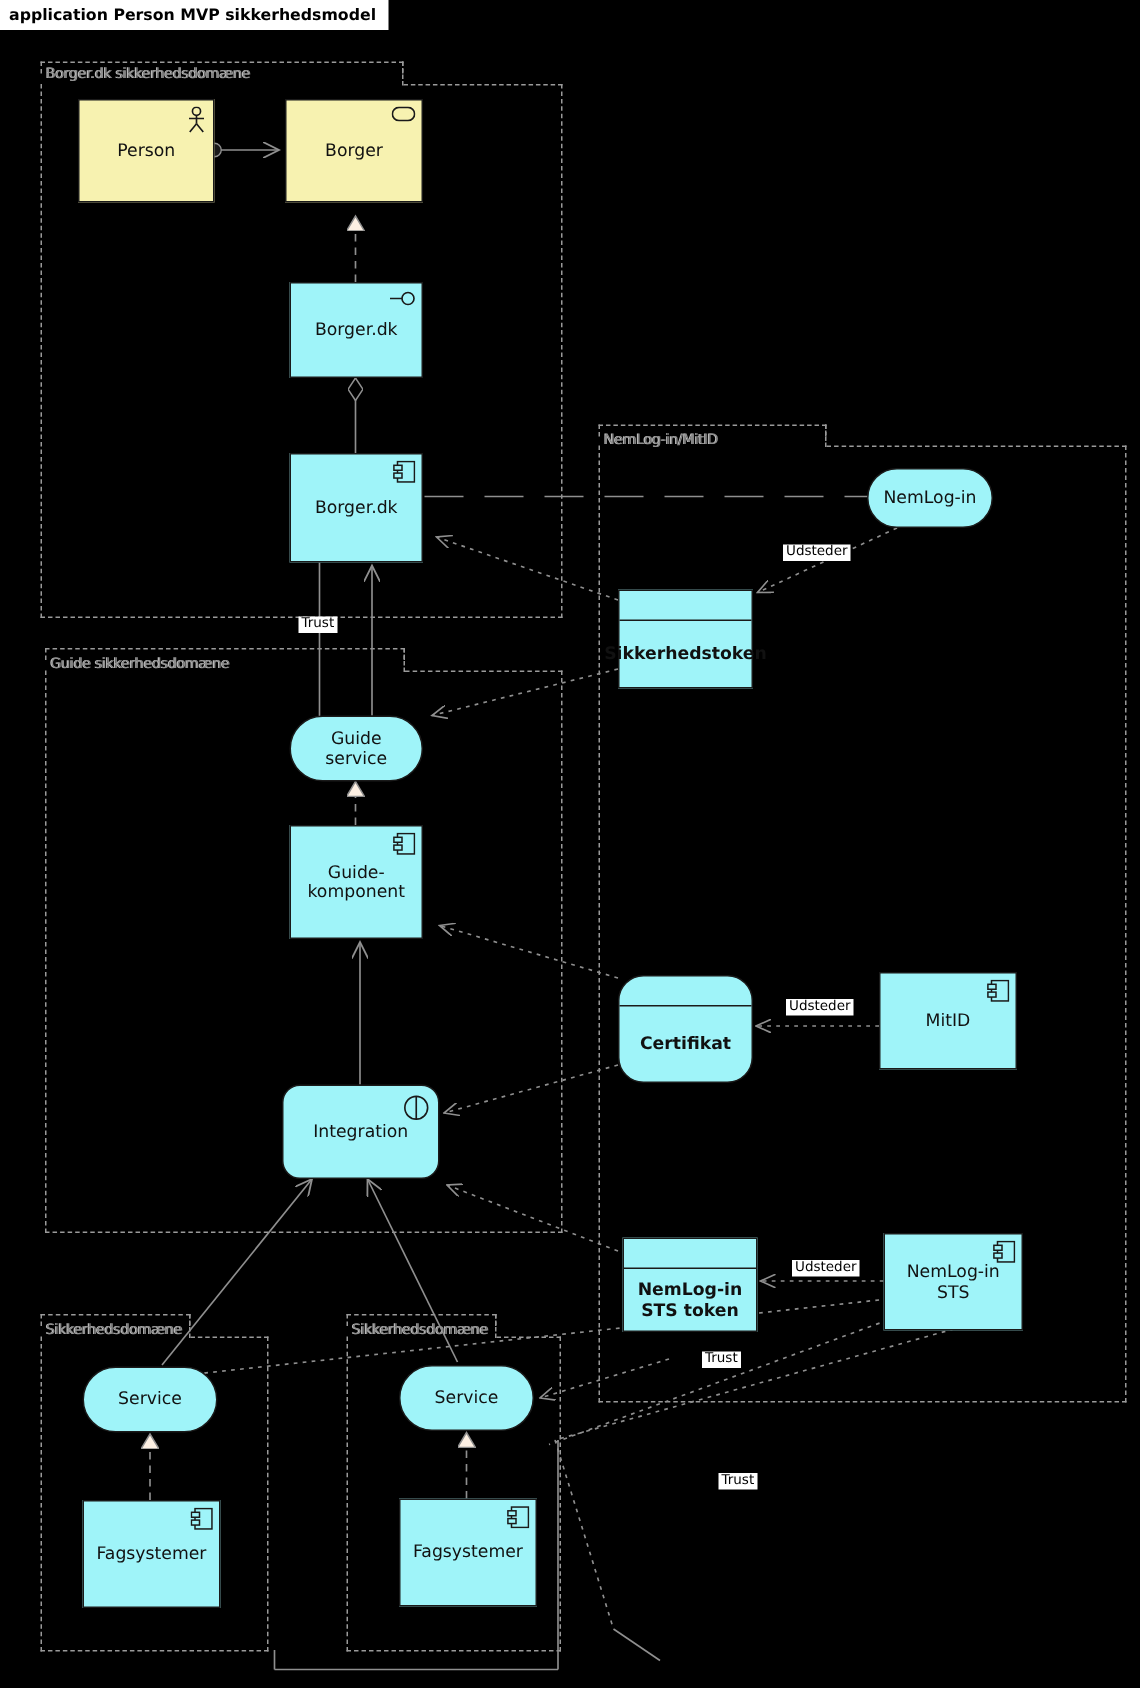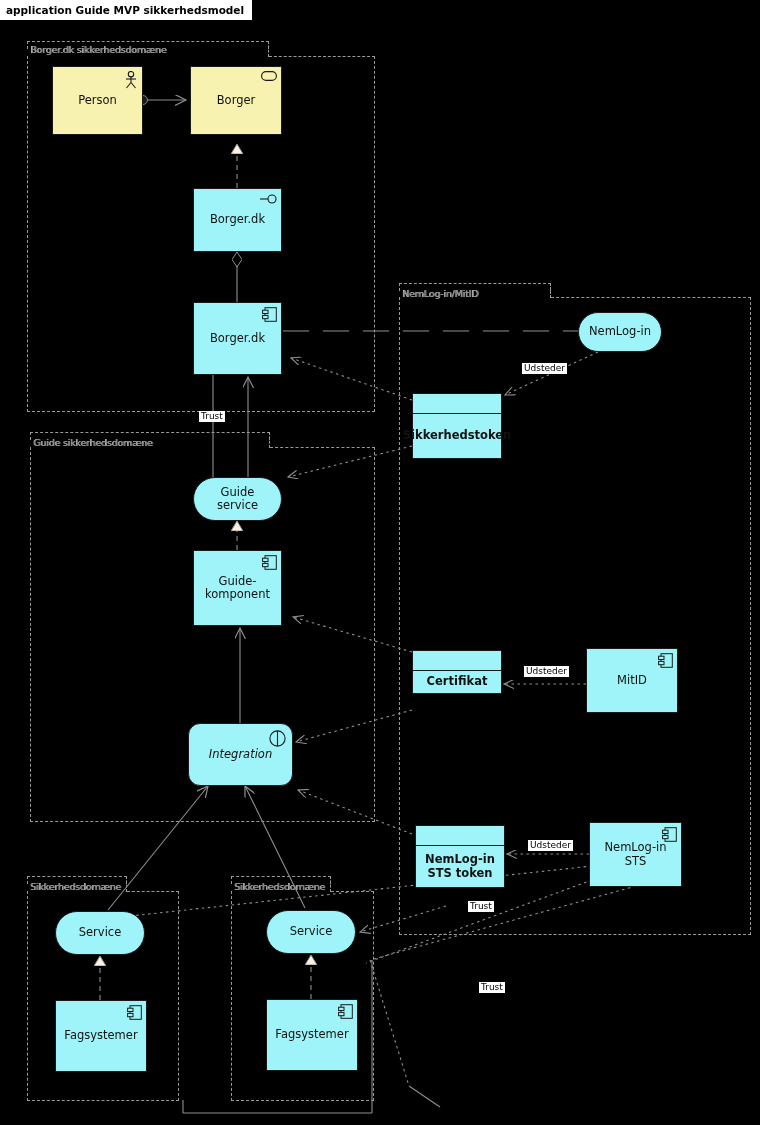--- a/index.html
+++ b/index.html
@@ -311,40 +311,40 @@
     <span class="ic ic-comp">
       <svg width="15" height="15" viewBox="0 0 15 15">
         <rect x="3" y="0.7" width="11.3" height="13.6" fill="none" stroke="#1a1a1a" stroke-width="1"></rect>
         <rect x="0.6" y="3.2" width="5.4" height="3.3" fill="#9ff4f9" stroke="#1a1a1a" stroke-width="1"></rect>
         <rect x="0.6" y="8.4" width="5.4" height="3.3" fill="#9ff4f9" stroke="#1a1a1a" stroke-width="1"></rect>
       </svg>
     </span>
     <span>Guide-komponent</span>
   </div>
 
-  <div class="node cyan round n" style="left:188px; top:723px; width:105px; height:63px; border-radius:12px;font-style:italic;">
+  <div class="node cyan round n" style="left:188px; top:723px; width:105px; height:63px; border-radius:12px;">
     <span class="ic ic-collab">
       <svg width="17" height="17" viewBox="0 0 17 17">
         <circle cx="8.5" cy="8.5" r="7.6" fill="none" stroke="#1a1a1a" stroke-width="1.1"></circle>
         <line x1="8.5" y1="1" x2="8.5" y2="16" stroke="#1a1a1a" stroke-width="1.1"></line>
       </svg>
     </span>
     <span>Integration</span>
   </div>
 
   <div class="node cyan round n" style="left:578px; top:312px; width:84px; height:40px;">
     <span>NemLog-in</span>
   </div>
 
   <div class="node cyan compartment n" style="left:412px; top:393px; width:90px; height:66px;">
     <span class="comp-bar"></span>
     <span class="comp-label">Sikkerhedstoken</span>
   </div>
 
-  <div class="node cyan compartment n" style="left:412px; top:650px; width:90px; height:44px;">
+  <div class="node cyan compartment n" style="left:412px; top:650px; width:90px; height:72px;border-radius:17px;">
     <span class="comp-bar"></span>
     <span class="comp-label">Certifikat</span>
   </div>
 
   <div class="node cyan n" style="left:586px; top:648px; width:92px; height:65px;">
     <span class="ic ic-comp">
       <svg width="15" height="15" viewBox="0 0 15 15">
         <rect x="3" y="0.7" width="11.3" height="13.6" fill="none" stroke="#1a1a1a" stroke-width="1"></rect>
         <rect x="0.6" y="3.2" width="5.4" height="3.3" fill="#9ff4f9" stroke="#1a1a1a" stroke-width="1"></rect>
         <rect x="0.6" y="8.4" width="5.4" height="3.3" fill="#9ff4f9" stroke="#1a1a1a" stroke-width="1"></rect>
@@ -401,16 +401,16 @@
 
   <div class="edge-label lbl" style="left:522px; top:363px;">Udsteder</div>
   <div class="edge-label lbl" style="left:524px; top:666px;">Udsteder</div>
   <div class="edge-label lbl" style="left:528px; top:840px;">Udsteder</div>
   <div class="edge-label lbl" style="left:199px; top:411px;">Trust</div>
   <div class="edge-label lbl" style="left:468px; top:901px;">Trust</div>
   <div class="edge-label lbl" style="left:479px; top:982px;">Trust</div>
 
   <div id="title-tab-skew" style="left:174px;"></div>
   <div id="title-tab">
-    <span>application Guide MVP sikkerhedsmodel</span>
+    <span>application Person MVP sikkerhedsmodel</span>
   </div>
 
 </div>
 
 </body></html>

